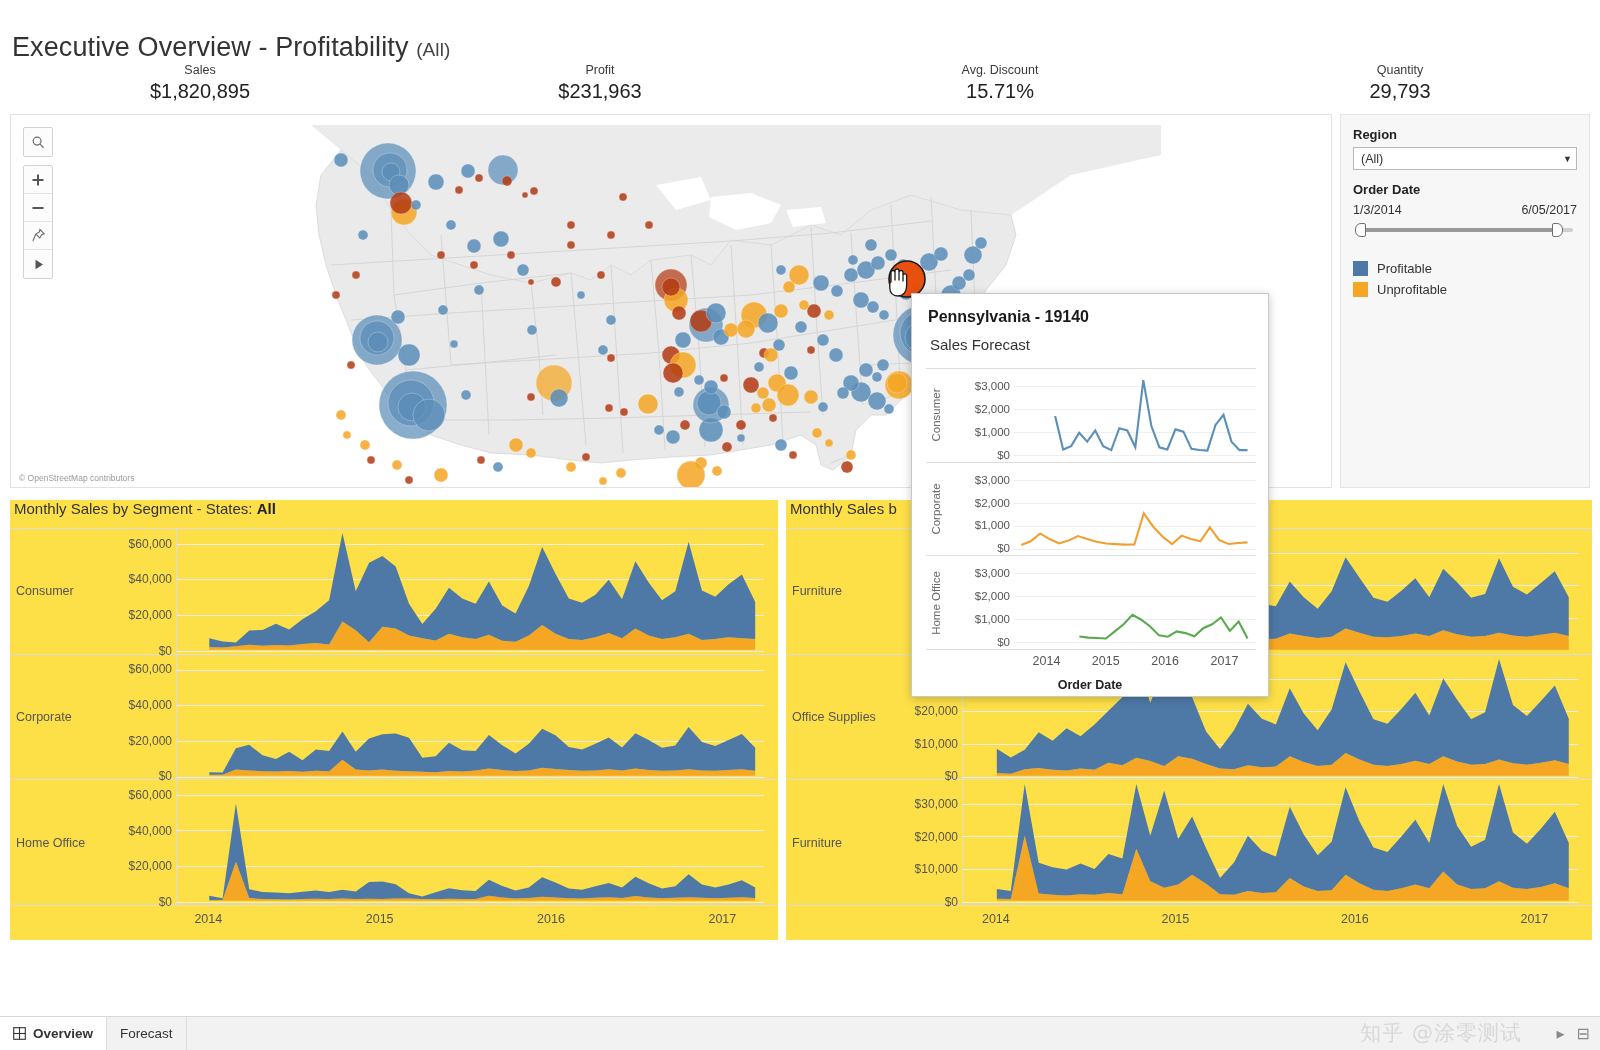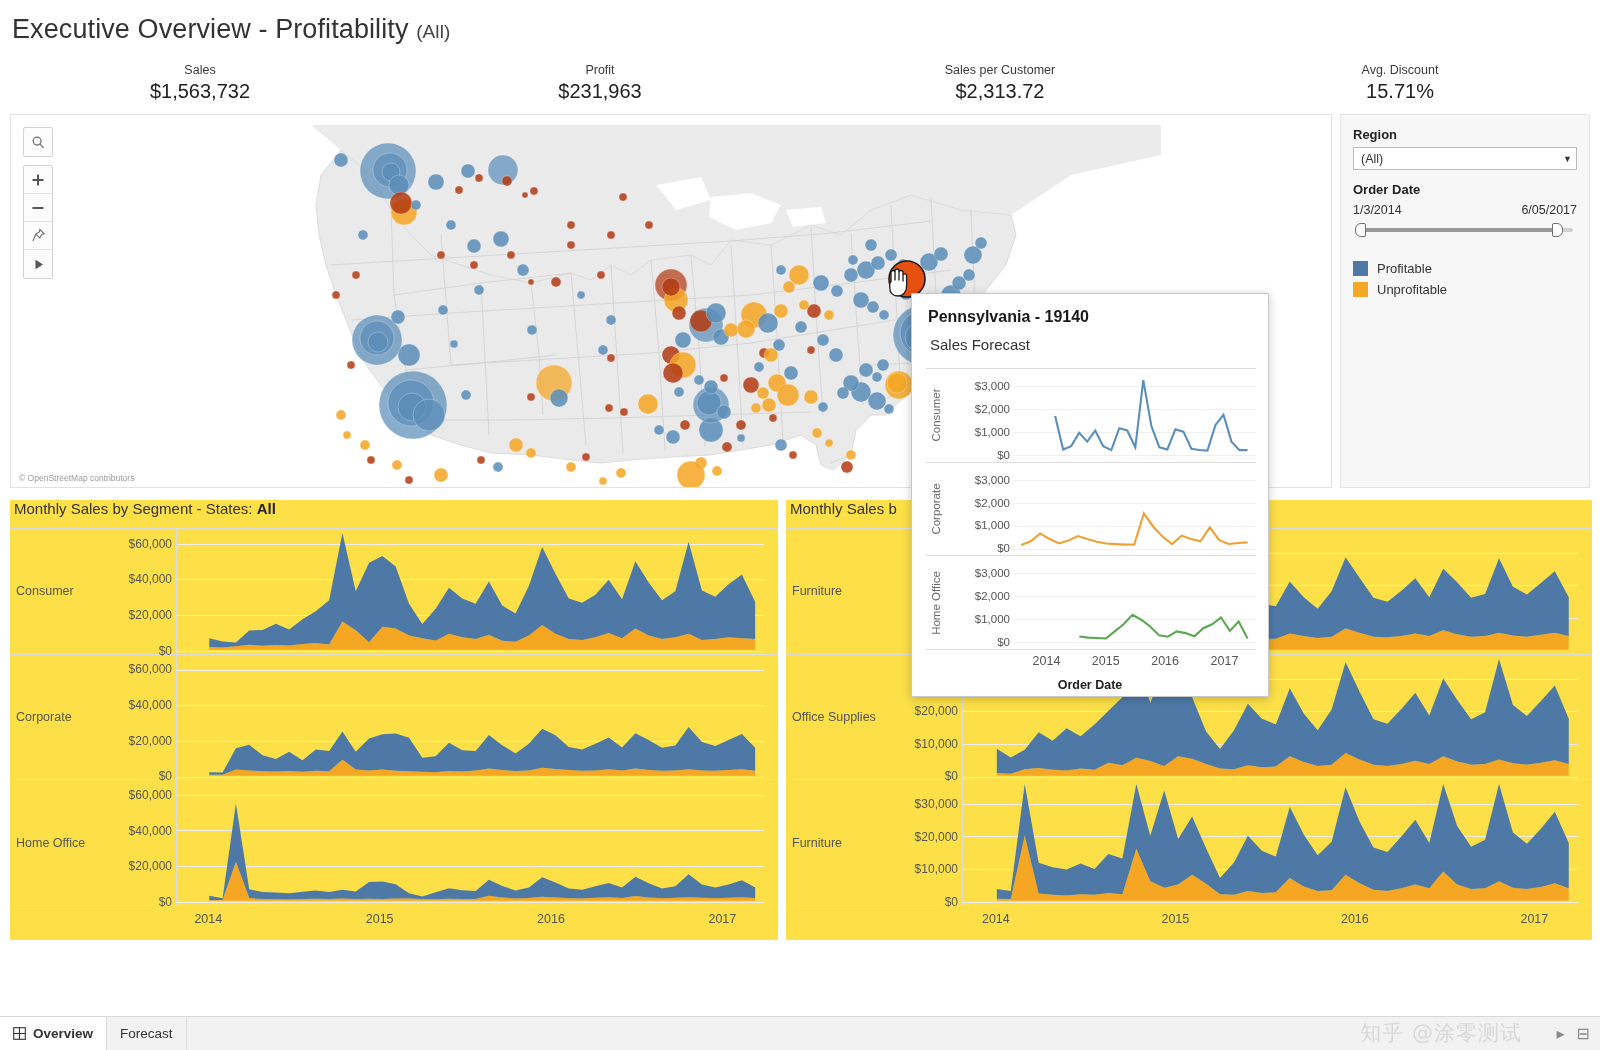--- a/index.html
+++ b/index.html
@@ -6,21 +6,21 @@
   html, body {
     margin: 0; padding: 0;
     width: 1600px; height: 1050px;
     background: #ffffff;
     font-family: "Liberation Sans", sans-serif;
     overflow: hidden;
   }
   #app { position: relative; width: 1600px; height: 1050px; background:#fff; }
 
   
-  .title-bar { position:absolute; left:0; top:0; width:1600px; height:58px; }
+  .title-bar { position:absolute; left:0; top:18px; width:1600px; height:58px; }
   .dash-title {
     position:absolute; left:12px; top:14px;
     font-size:27px; color:#333; font-weight:400; letter-spacing:.1px;
     white-space:nowrap;
   }
   .dash-title .sub { font-size:19px; color:#444; }
 
   
   .kpi-strip {
     position:absolute; left:0; top:60px; width:1600px; height:52px;
@@ -155,33 +155,33 @@
   <div class="title-bar">
     <div class="dash-title">
       <span>Executive Overview - Profitability</span>
       <span class="sub">(All)</span>
     </div>
   </div>
 
   <div class="kpi-strip" id="kpiStrip">
       <div class="kpi">
         <div class="kpi-label">Sales</div>
-        <div class="kpi-value">$1,563,732</div>
+        <div class="kpi-value">$1,820,895</div>
       </div>
       <div class="kpi">
         <div class="kpi-label">Profit</div>
         <div class="kpi-value">$231,963</div>
       </div>
       <div class="kpi">
-        <div class="kpi-label">Sales per Customer</div>
-        <div class="kpi-value">$2,313.72</div>
-      </div>
-      <div class="kpi">
         <div class="kpi-label">Avg. Discount</div>
         <div class="kpi-value">15.71%</div>
+      </div>
+      <div class="kpi">
+        <div class="kpi-label">Quantity</div>
+        <div class="kpi-value">29,793</div>
       </div>
     </div>
 
   <div class="map-panel">
     <svg class="map-canvas" id="mapSvg" viewBox="0 0 1320 372" preserveAspectRatio="none">
         <path d="M300,10 L1150,10 L1150,40 L1060,60 L1000,100 L950,95 L900,80 L860,95 L830,120 L800,110 L760,130 L720,125 L700,150 L680,140 L640,145 L620,160 L600,150 L580,165 L560,158 L520,168 L480,160 L450,150 L420,140 L400,120 L380,95 L360,60 L330,35 Z" fill="#ebebeb"></path>
         <path d="M330,35 L360,60 L380,95 L400,120 L420,140 L450,150 L480,160 L520,168 L560,158 L580,165 L600,150 L620,160 L640,145 L680,140 L700,150 L720,125 L760,130 L800,110 L830,120 L860,95 L900,80 L950,95 L1000,100 L1005,120 L995,150 L975,175 L960,205 L940,215 L930,235 L915,250 L905,270 L890,285 L875,300 L860,300 L845,315 L840,340 L822,355 L810,350 L805,330 L790,320 L760,330 L730,335 L700,340 L660,342 L620,345 L590,348 L560,345 L520,340 L480,338 L450,330 L420,320 L400,305 L385,290 L370,270 L355,250 L345,230 L335,205 L325,180 L315,150 L308,120 L305,90 L310,60 Z" fill="#eaeaea" stroke="#d6d6d6" stroke-width="0.8"></path>
         <path d="M380,95 L383,180 L395,255 L400,305" fill="none" stroke="#d2d2d2" stroke-width="0.9"></path>
         <path d="M383,180 L470,168 L560,158" fill="none" stroke="#d2d2d2" stroke-width="0.9"></path>
         <path d="M395,255 L470,248 L545,240" fill="none" stroke="#d2d2d2" stroke-width="0.9"></path>

